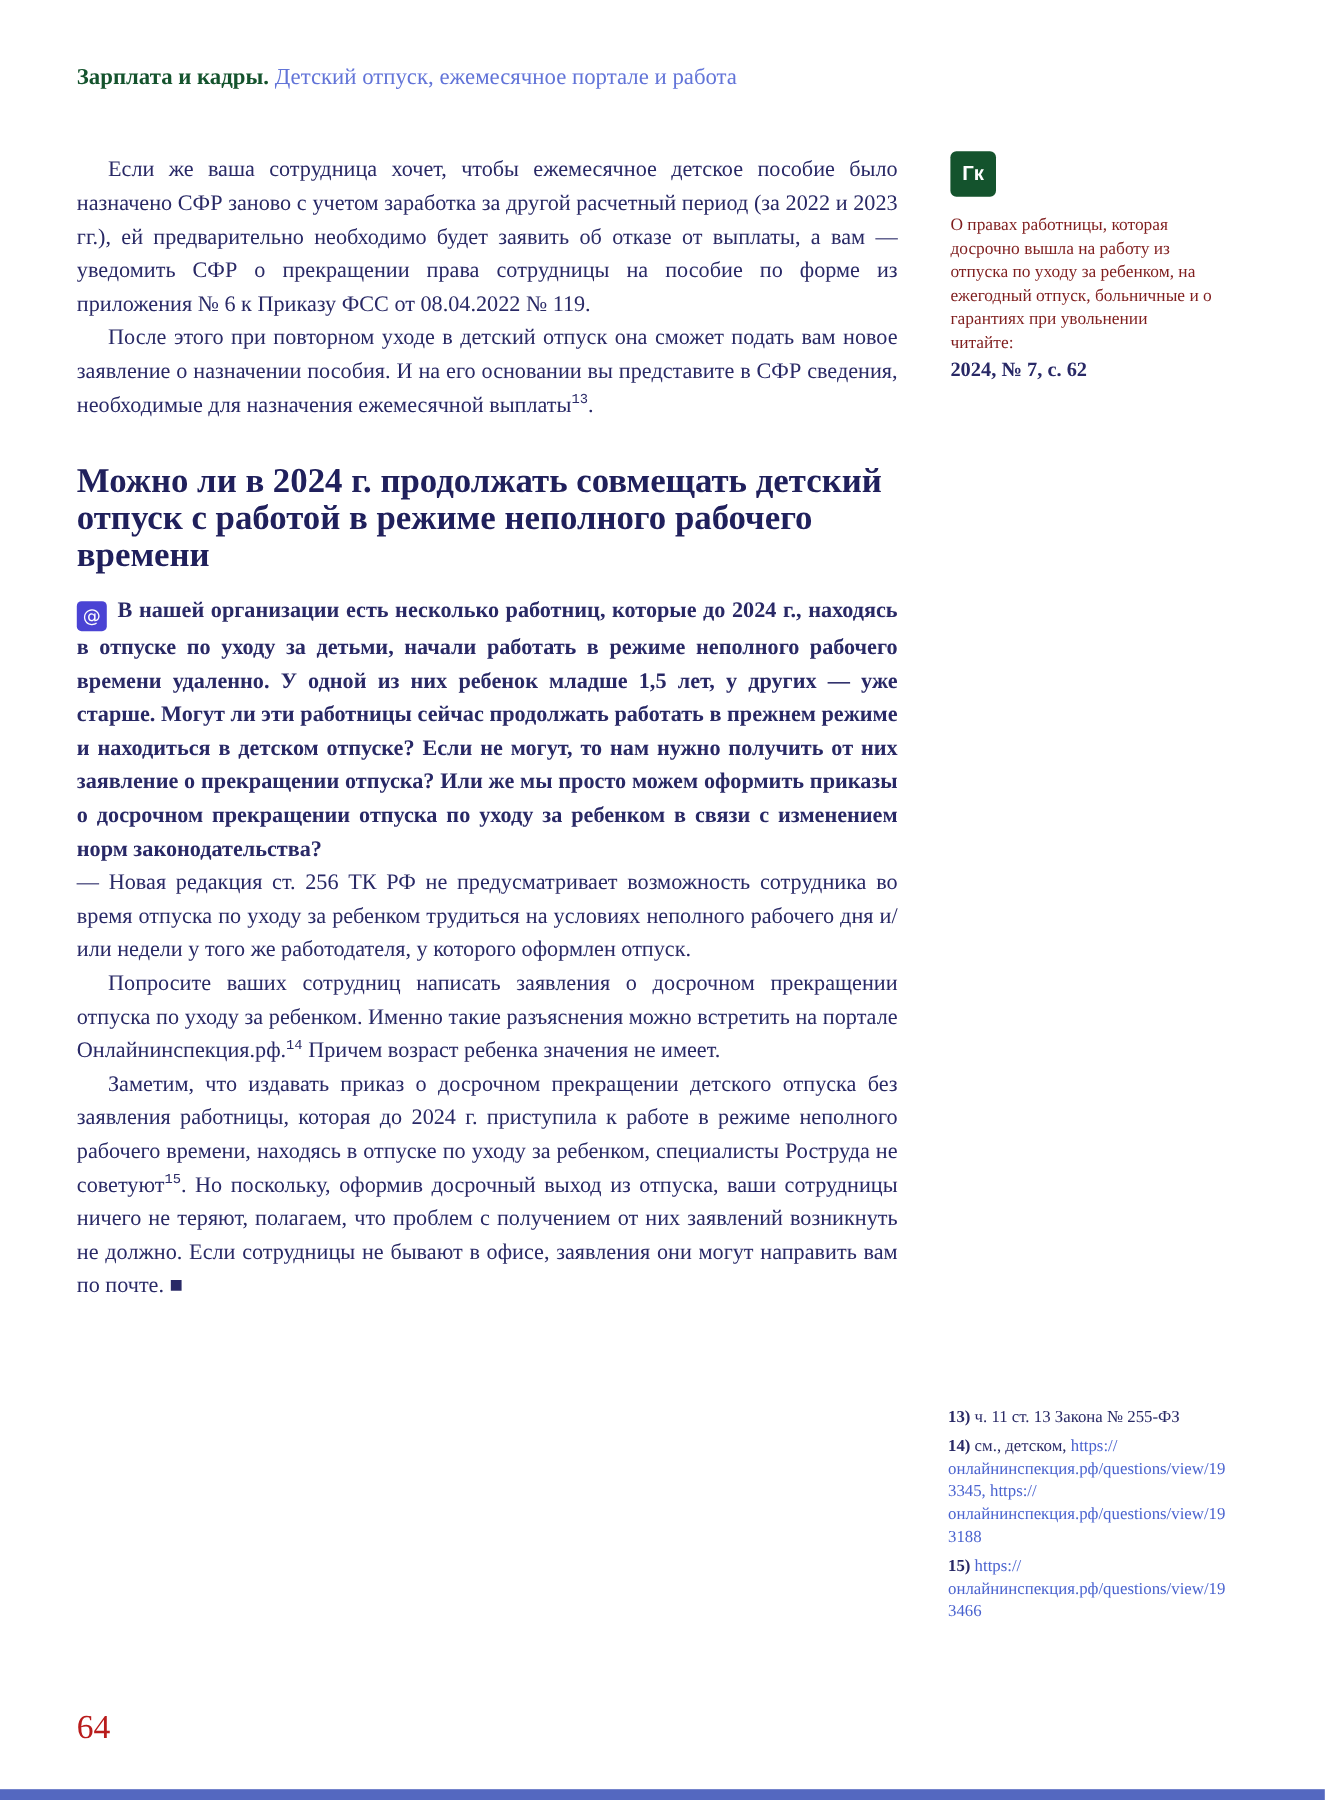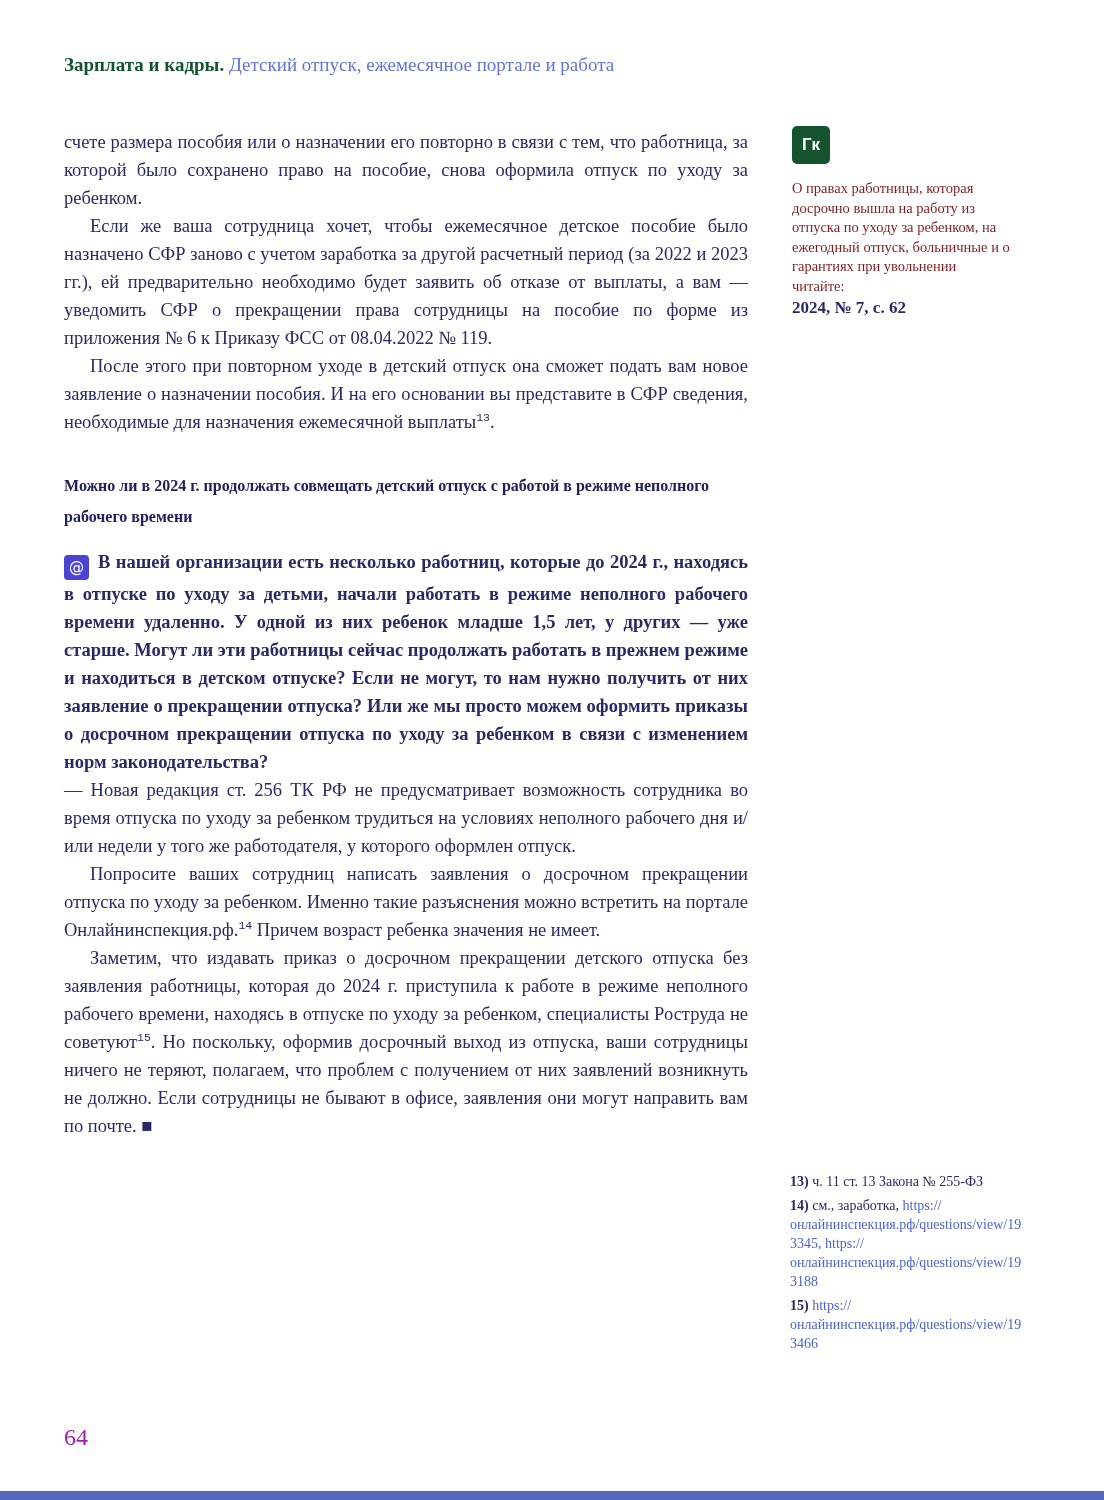--- a/index.html
+++ b/index.html
@@ -19,21 +19,21 @@
   .page-header .section { font-weight:bold; color:#14532d; }
   .page-header .subtitle { color:#6274d8; }
 
   .main-column {
     position:absolute; left:64px; top:128px; width:684px;
     font-size:18.5px; line-height:28px; text-align:justify;
   }
   .main-column p { margin:0; }
   .main-column p.indent { text-indent:26px; }
   .main-column h2 {
-    font-size:16px; line-height:31px; font-weight:bold;
+    font-size:29px; line-height:31px; font-weight:bold;
     color:#20205c; margin:34px 0 16px 0; text-align:left;
   }
   .main-column p.question { font-weight:bold; }
   sup { font-size:0.62em; vertical-align:super; line-height:0;font-family:Liberation Mono, monospace; }
 
   .at-icon {
     display:inline-block; width:25px; height:25px;
     background:#4a43d4; color:#ffffff; border-radius:4px;
     text-align:center; line-height:25px; font-size:15px;
     font-family:"DejaVu Sans", sans-serif; font-weight:normal;
@@ -60,55 +60,54 @@
   .footnotes {
     position:absolute; left:790px; top:1172px; width:234px;
     font-size:14px; line-height:19px; color:#292966;
   }
   .footnotes .fn { margin-bottom:5px; overflow-wrap:anywhere; }
   .footnotes b { font-weight:bold; }
   .footnotes a { color:#4a63cf; text-decoration:none; cursor:pointer; }
 
   .page-number {
     position:absolute; left:64px; top:1424px;
-    font-size:24px; color:#a21caf;
+    font-size:28px; color:#b91c1c;
   }
 
   .bottom-bar {
     position:absolute; left:0; bottom:0; width:100%; height:9px;
     background:#5468c0;
   }
 </style>
 </head>
 <body>
 
 <div class="page-header">
   <span class="section">Зарплата и кадры.</span>
   <span> </span>
   <span class="subtitle">Детский отпуск, ежемесячное портале и работа</span>
 </div>
 
 <div class="main-column" id="article-body">
-    <p class=""><span>счете размера пособия или о назначении его повторно в связи с тем, что работница, за которой было сохранено право на пособие, снова оформила отпуск по уходу за ребенком.</span></p>
     <p class="indent"><span>Если же ваша сотрудница хочет, чтобы ежемесячное детское пособие было назначено СФР заново с учетом заработка за другой расчетный период (за 2022 и 2023 гг.), ей предварительно необходимо будет заявить об отказе от выплаты, а вам — уведомить СФР о прекращении права сотрудницы на пособие по форме из приложения № 6 к Приказу ФСС от 08.04.2022 № 119.</span></p>
     <p class="indent"><span>После этого при повторном уходе в детский отпуск она сможет подать вам новое заявление о назначении пособия. И на его основании вы представите в СФР сведения, необходимые для назначения ежемесячной выплаты</span><sup>13</sup><span>.</span></p>
     <h2>Можно ли в 2024 г. продолжать совмещать детский отпуск с работой в режиме неполного рабочего времени</h2>
     <p class=" question"><span class="at-icon">@</span><span>В нашей организации есть несколько работниц, которые до 2024 г., находясь в отпуске по уходу за детьми, начали работать в режиме неполного рабочего времени удаленно. У одной из них ребенок младше 1,5 лет, у других — уже старше. Могут ли эти работницы сейчас продолжать работать в прежнем режиме и находиться в детском отпуске? Если не могут, то нам нужно получить от них заявление о прекращении отпуска? Или же мы просто можем оформить приказы о досрочном прекращении отпуска по уходу за ребенком в связи с изменением норм законодательства?</span></p>
     <p class=""><span>— Новая редакция ст. 256 ТК РФ не предусматривает возможность сотрудника во время отпуска по уходу за ребенком трудиться на условиях неполного рабочего дня и/или недели у того же работодателя, у которого оформлен отпуск.</span></p>
     <p class="indent"><span>Попросите ваших сотрудниц написать заявления о досрочном прекращении отпуска по уходу за ребенком. Именно такие разъяснения можно встретить на портале Онлайнинспекция.рф.</span><sup>14</sup><span> Причем возраст ребенка значения не имеет.</span></p>
     <p class="indent"><span>Заметим, что издавать приказ о досрочном прекращении детского отпуска без заявления работницы, которая до 2024 г. приступила к работе в режиме неполного рабочего времени, находясь в отпуске по уходу за ребенком, специалисты Роструда не советуют</span><sup>15</sup><span>. Но поскольку, оформив досрочный выход из отпуска, ваши сотрудницы ничего не теряют, полагаем, что проблем с получением от них заявлений возникнуть не должно. Если сотрудницы не бывают в офисе, заявления они могут направить вам по почте. ■</span></p>
   </div>
 
 <div class="sidebar">
   <div class="gk-icon">Гк</div>
   <div class="note">О правах работницы, которая досрочно вышла на работу из отпуска по уходу за ребенком, на ежегодный отпуск, больничные и о гарантиях при увольнении читайте:</div>
   <div class="note-ref">2024, № 7, с. 62</div>
 </div>
 
 <div class="footnotes" id="footnotes">
     <div class="fn"><b>13) </b><span>ч. 11 ст. 13 Закона № 255-ФЗ</span></div>
-    <div class="fn"><b>14) </b><span>см., заработка, </span><a>https://онлайнинспекция.рф/questions/view/193345,</a><span> </span><a>https://онлайнинспекция.рф/questions/view/193188</a></div>
+    <div class="fn"><b>14) </b><span>см., детском, </span><a>https://онлайнинспекция.рф/questions/view/193345,</a><span> </span><a>https://онлайнинспекция.рф/questions/view/193188</a></div>
     <div class="fn"><b>15) </b><a>https://онлайнинспекция.рф/questions/view/193466</a></div>
   </div>
 
 <div class="page-number">64</div>
 
 <div class="bottom-bar"></div>
 
 </body></html>

